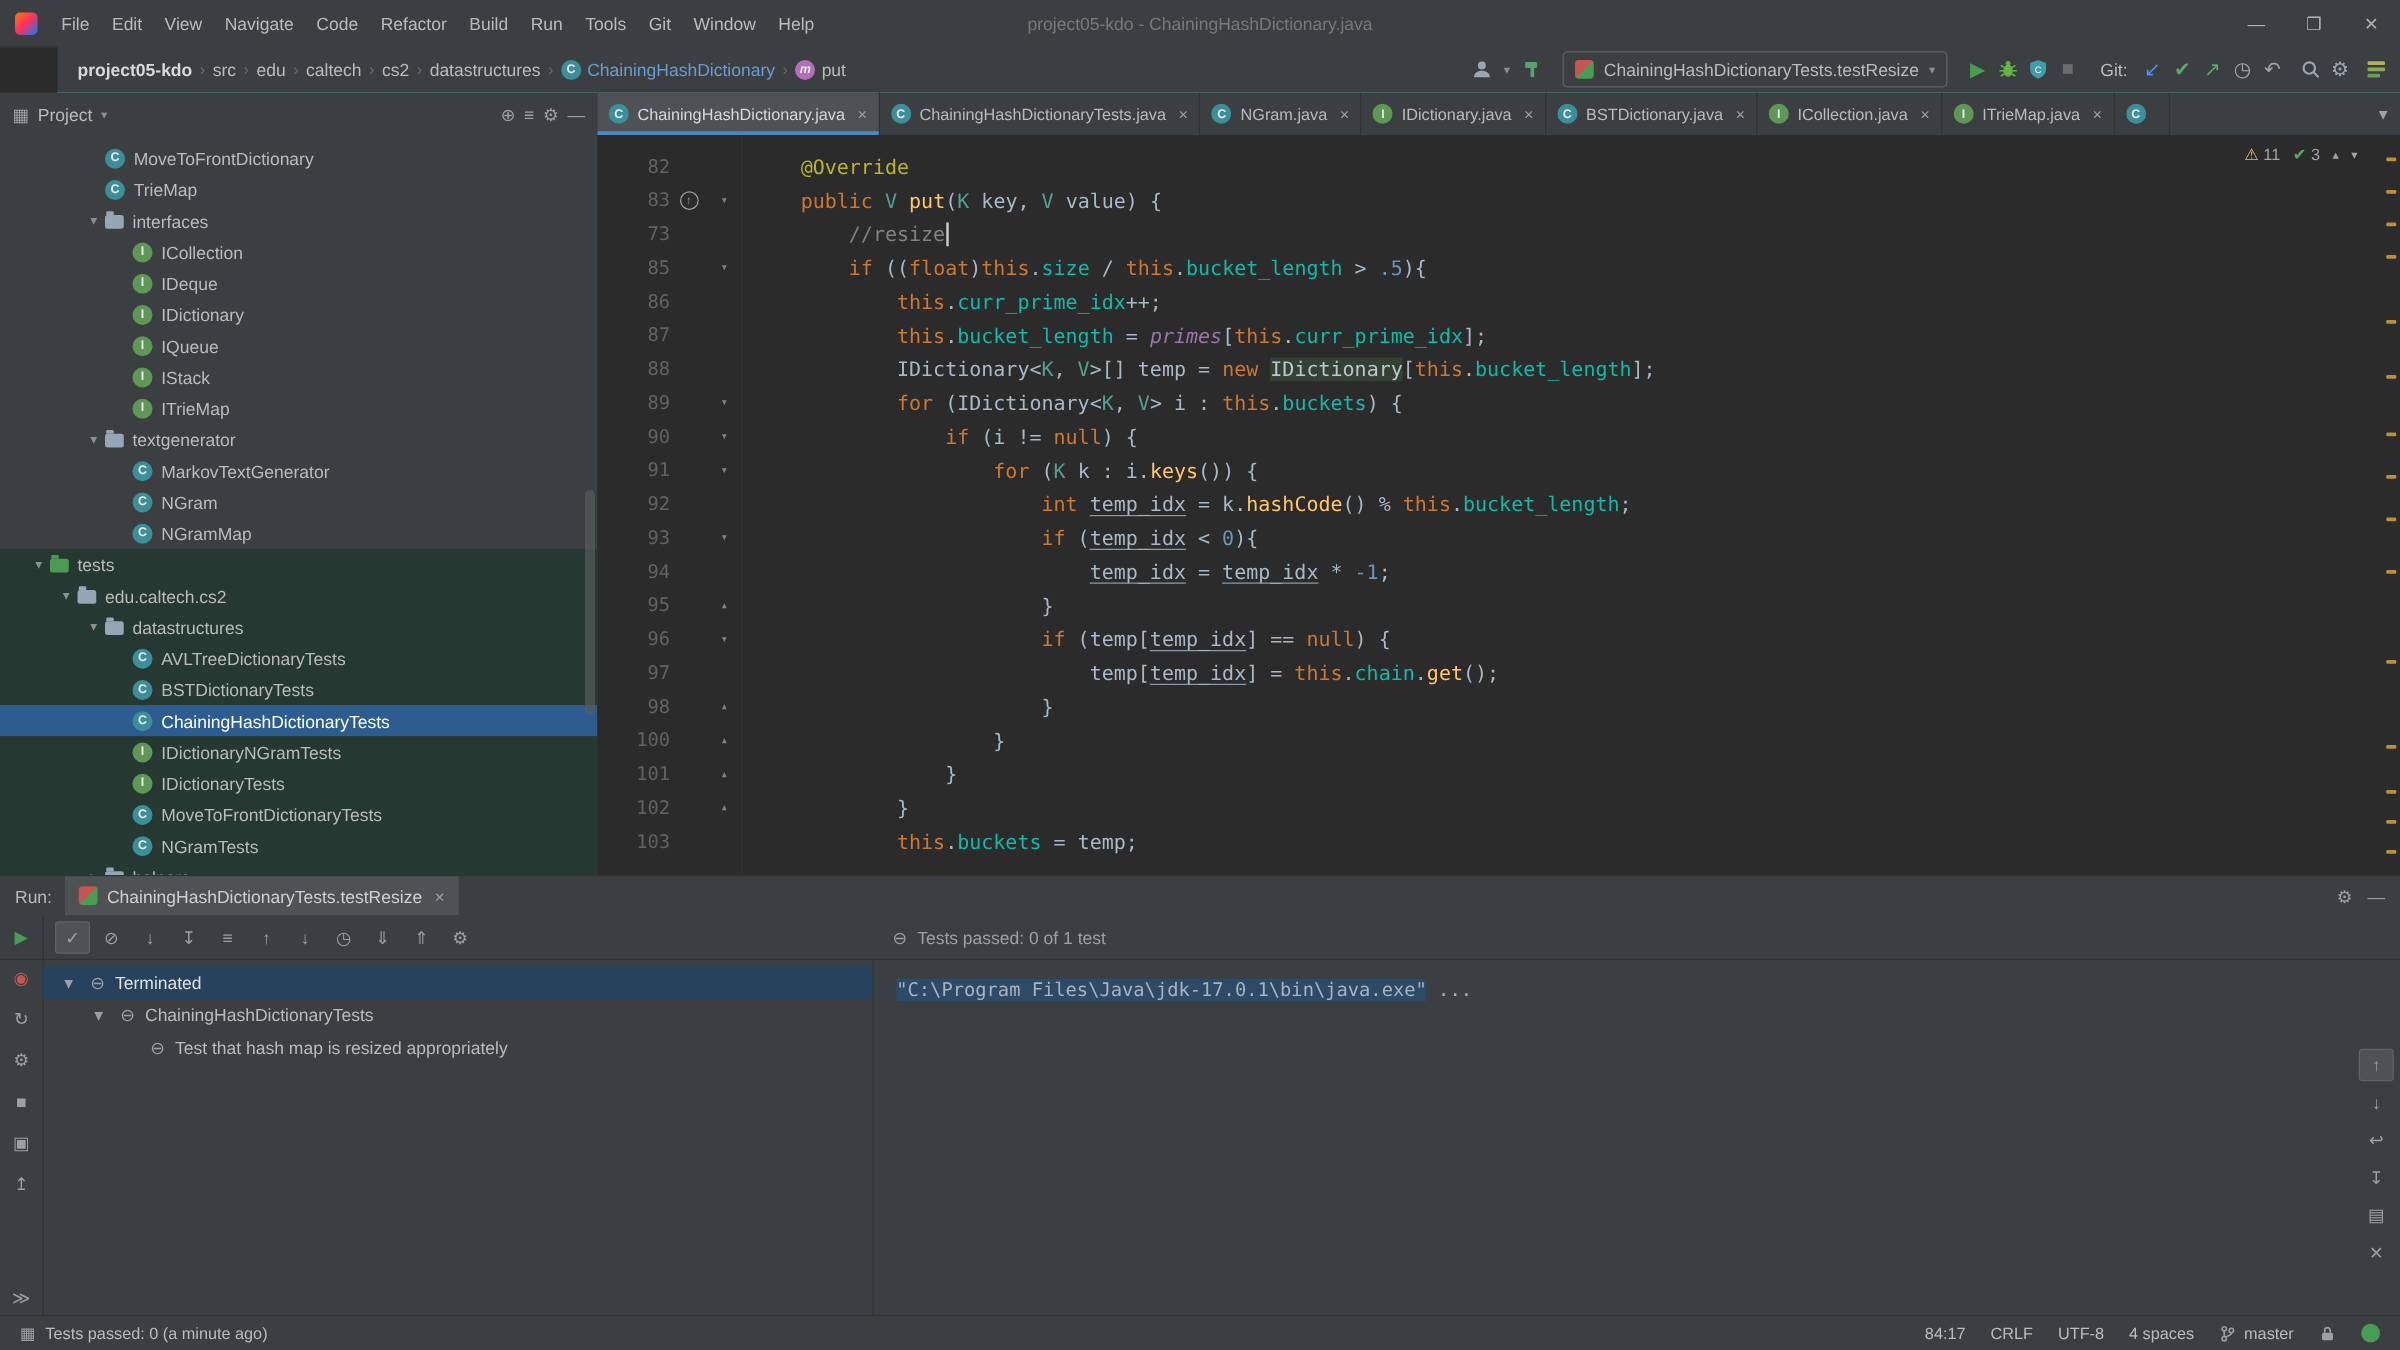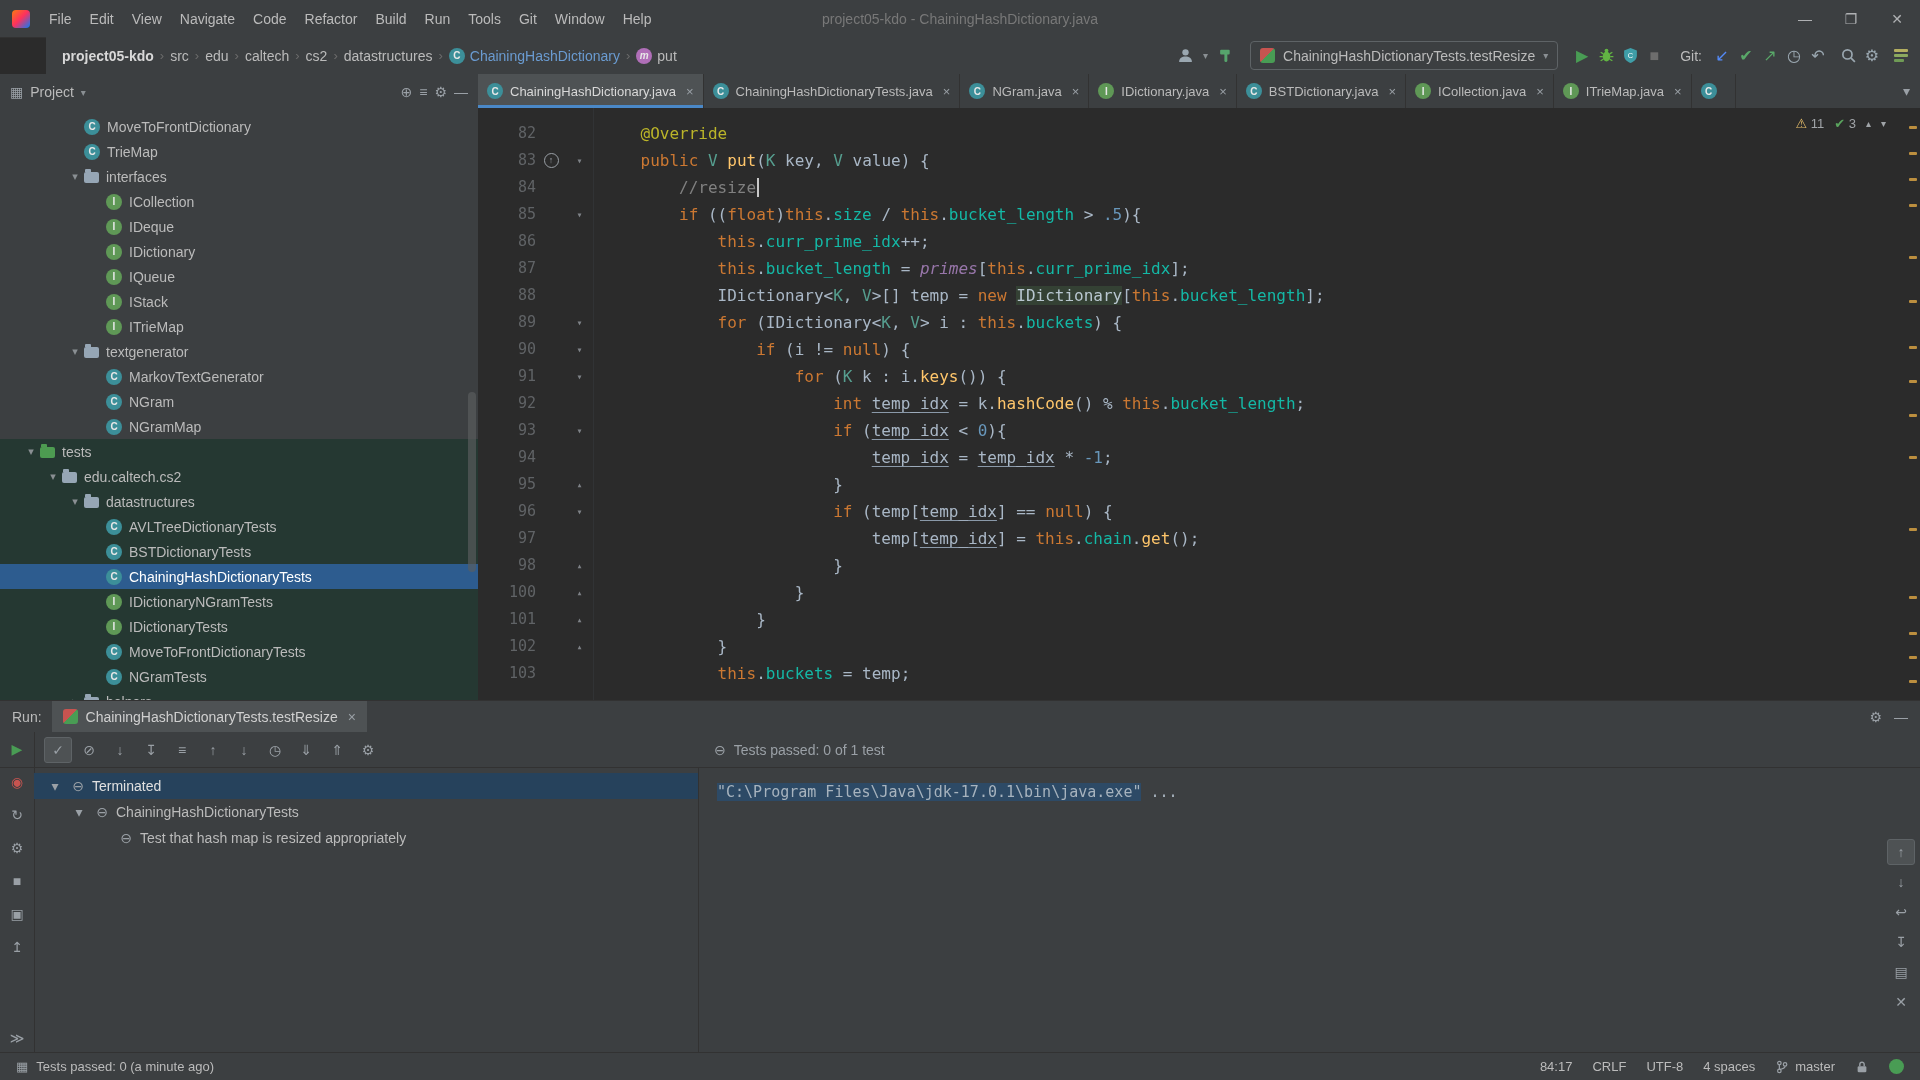--- a/index.html
+++ b/index.html
@@ -443,21 +443,21 @@
     <div class="tabs-end">
       <span>▾</span>
     </div>
   </div>
 
 <div class="editor">
   <div class="gutter-line"></div>
   <div class="code">
       <div class="cline"><span class="lnum">82</span><span class="gslot"></span><span class="fslot"></span><span class="ctext"><span class="tk-d">    </span><span class="tk-ann">@Override</span></span></div>
       <div class="cline"><span class="lnum">83</span><span class="gslot"><span class="ovr">↑</span></span><span class="fslot">▾</span><span class="ctext"><span class="tk-d">    </span><span class="tk-k">public</span><span class="tk-d"> </span><span class="tk-tp">V</span><span class="tk-d"> </span><span class="tk-fn">put</span><span class="tk-d">(</span><span class="tk-tp">K</span><span class="tk-d"> key, </span><span class="tk-tp">V</span><span class="tk-d"> value) {</span></span></div>
-      <div class="cline"><span class="lnum">84</span><span class="gslot"></span><span class="fslot"></span><span class="ctext"><span class="tk-d">        </span><span class="tk-cm">//resize</span><span class="caret"></span></span></div>
+      <div class="cline"><span class="lnum">73</span><span class="gslot"></span><span class="fslot"></span><span class="ctext"><span class="tk-d">        </span><span class="tk-cm">//resize</span><span class="caret"></span></span></div>
       <div class="cline"><span class="lnum">85</span><span class="gslot"></span><span class="fslot">▾</span><span class="ctext"><span class="tk-d">        </span><span class="tk-k">if</span><span class="tk-d"> ((</span><span class="tk-k">float</span><span class="tk-d">)</span><span class="tk-k">this</span><span class="tk-d">.</span><span class="tk-fd">size</span><span class="tk-d"> / </span><span class="tk-k">this</span><span class="tk-d">.</span><span class="tk-fd">bucket_length</span><span class="tk-d"> &gt; </span><span class="tk-num">.5</span><span class="tk-d">){</span></span></div>
       <div class="cline"><span class="lnum">86</span><span class="gslot"></span><span class="fslot"></span><span class="ctext"><span class="tk-d">            </span><span class="tk-k">this</span><span class="tk-d">.</span><span class="tk-fd">curr_prime_idx</span><span class="tk-d">++;</span></span></div>
       <div class="cline"><span class="lnum">87</span><span class="gslot"></span><span class="fslot"></span><span class="ctext"><span class="tk-d">            </span><span class="tk-k">this</span><span class="tk-d">.</span><span class="tk-fd">bucket_length</span><span class="tk-d"> = </span><span class="tk-fs">primes</span><span class="tk-d">[</span><span class="tk-k">this</span><span class="tk-d">.</span><span class="tk-fd">curr_prime_idx</span><span class="tk-d">];</span></span></div>
       <div class="cline"><span class="lnum">88</span><span class="gslot"></span><span class="fslot"></span><span class="ctext"><span class="tk-d">            IDictionary&lt;</span><span class="tk-tp">K</span><span class="tk-d">, </span><span class="tk-tp">V</span><span class="tk-d">&gt;[] temp = </span><span class="tk-k">new</span><span class="tk-d"> </span><span class="tk-hl">IDictionary</span><span class="tk-d">[</span><span class="tk-k">this</span><span class="tk-d">.</span><span class="tk-fd">bucket_length</span><span class="tk-d">];</span></span></div>
       <div class="cline"><span class="lnum">89</span><span class="gslot"></span><span class="fslot">▾</span><span class="ctext"><span class="tk-d">            </span><span class="tk-k">for</span><span class="tk-d"> (IDictionary&lt;</span><span class="tk-tp">K</span><span class="tk-d">, </span><span class="tk-tp">V</span><span class="tk-d">&gt; i : </span><span class="tk-k">this</span><span class="tk-d">.</span><span class="tk-fd">buckets</span><span class="tk-d">) {</span></span></div>
       <div class="cline"><span class="lnum">90</span><span class="gslot"></span><span class="fslot">▾</span><span class="ctext"><span class="tk-d">                </span><span class="tk-k">if</span><span class="tk-d"> (i != </span><span class="tk-k">null</span><span class="tk-d">) {</span></span></div>
       <div class="cline"><span class="lnum">91</span><span class="gslot"></span><span class="fslot">▾</span><span class="ctext"><span class="tk-d">                    </span><span class="tk-k">for</span><span class="tk-d"> (</span><span class="tk-tp">K</span><span class="tk-d"> k : i.</span><span class="tk-fn">keys</span><span class="tk-d">()) {</span></span></div>
       <div class="cline"><span class="lnum">92</span><span class="gslot"></span><span class="fslot"></span><span class="ctext"><span class="tk-d">                        </span><span class="tk-k">int</span><span class="tk-d"> </span><span class="tk-lv">temp_idx</span><span class="tk-d"> = k.</span><span class="tk-fn">hashCode</span><span class="tk-d">() % </span><span class="tk-k">this</span><span class="tk-d">.</span><span class="tk-fd">bucket_length</span><span class="tk-d">;</span></span></div>
       <div class="cline"><span class="lnum">93</span><span class="gslot"></span><span class="fslot">▾</span><span class="ctext"><span class="tk-d">                        </span><span class="tk-k">if</span><span class="tk-d"> (</span><span class="tk-lv">temp_idx</span><span class="tk-d"> &lt; </span><span class="tk-num">0</span><span class="tk-d">){</span></span></div>
       <div class="cline"><span class="lnum">94</span><span class="gslot"></span><span class="fslot"></span><span class="ctext"><span class="tk-d">                            </span><span class="tk-lv">temp_idx</span><span class="tk-d"> = </span><span class="tk-lv">temp_idx</span><span class="tk-d"> * </span><span class="tk-num">-1</span><span class="tk-d">;</span></span></div>

